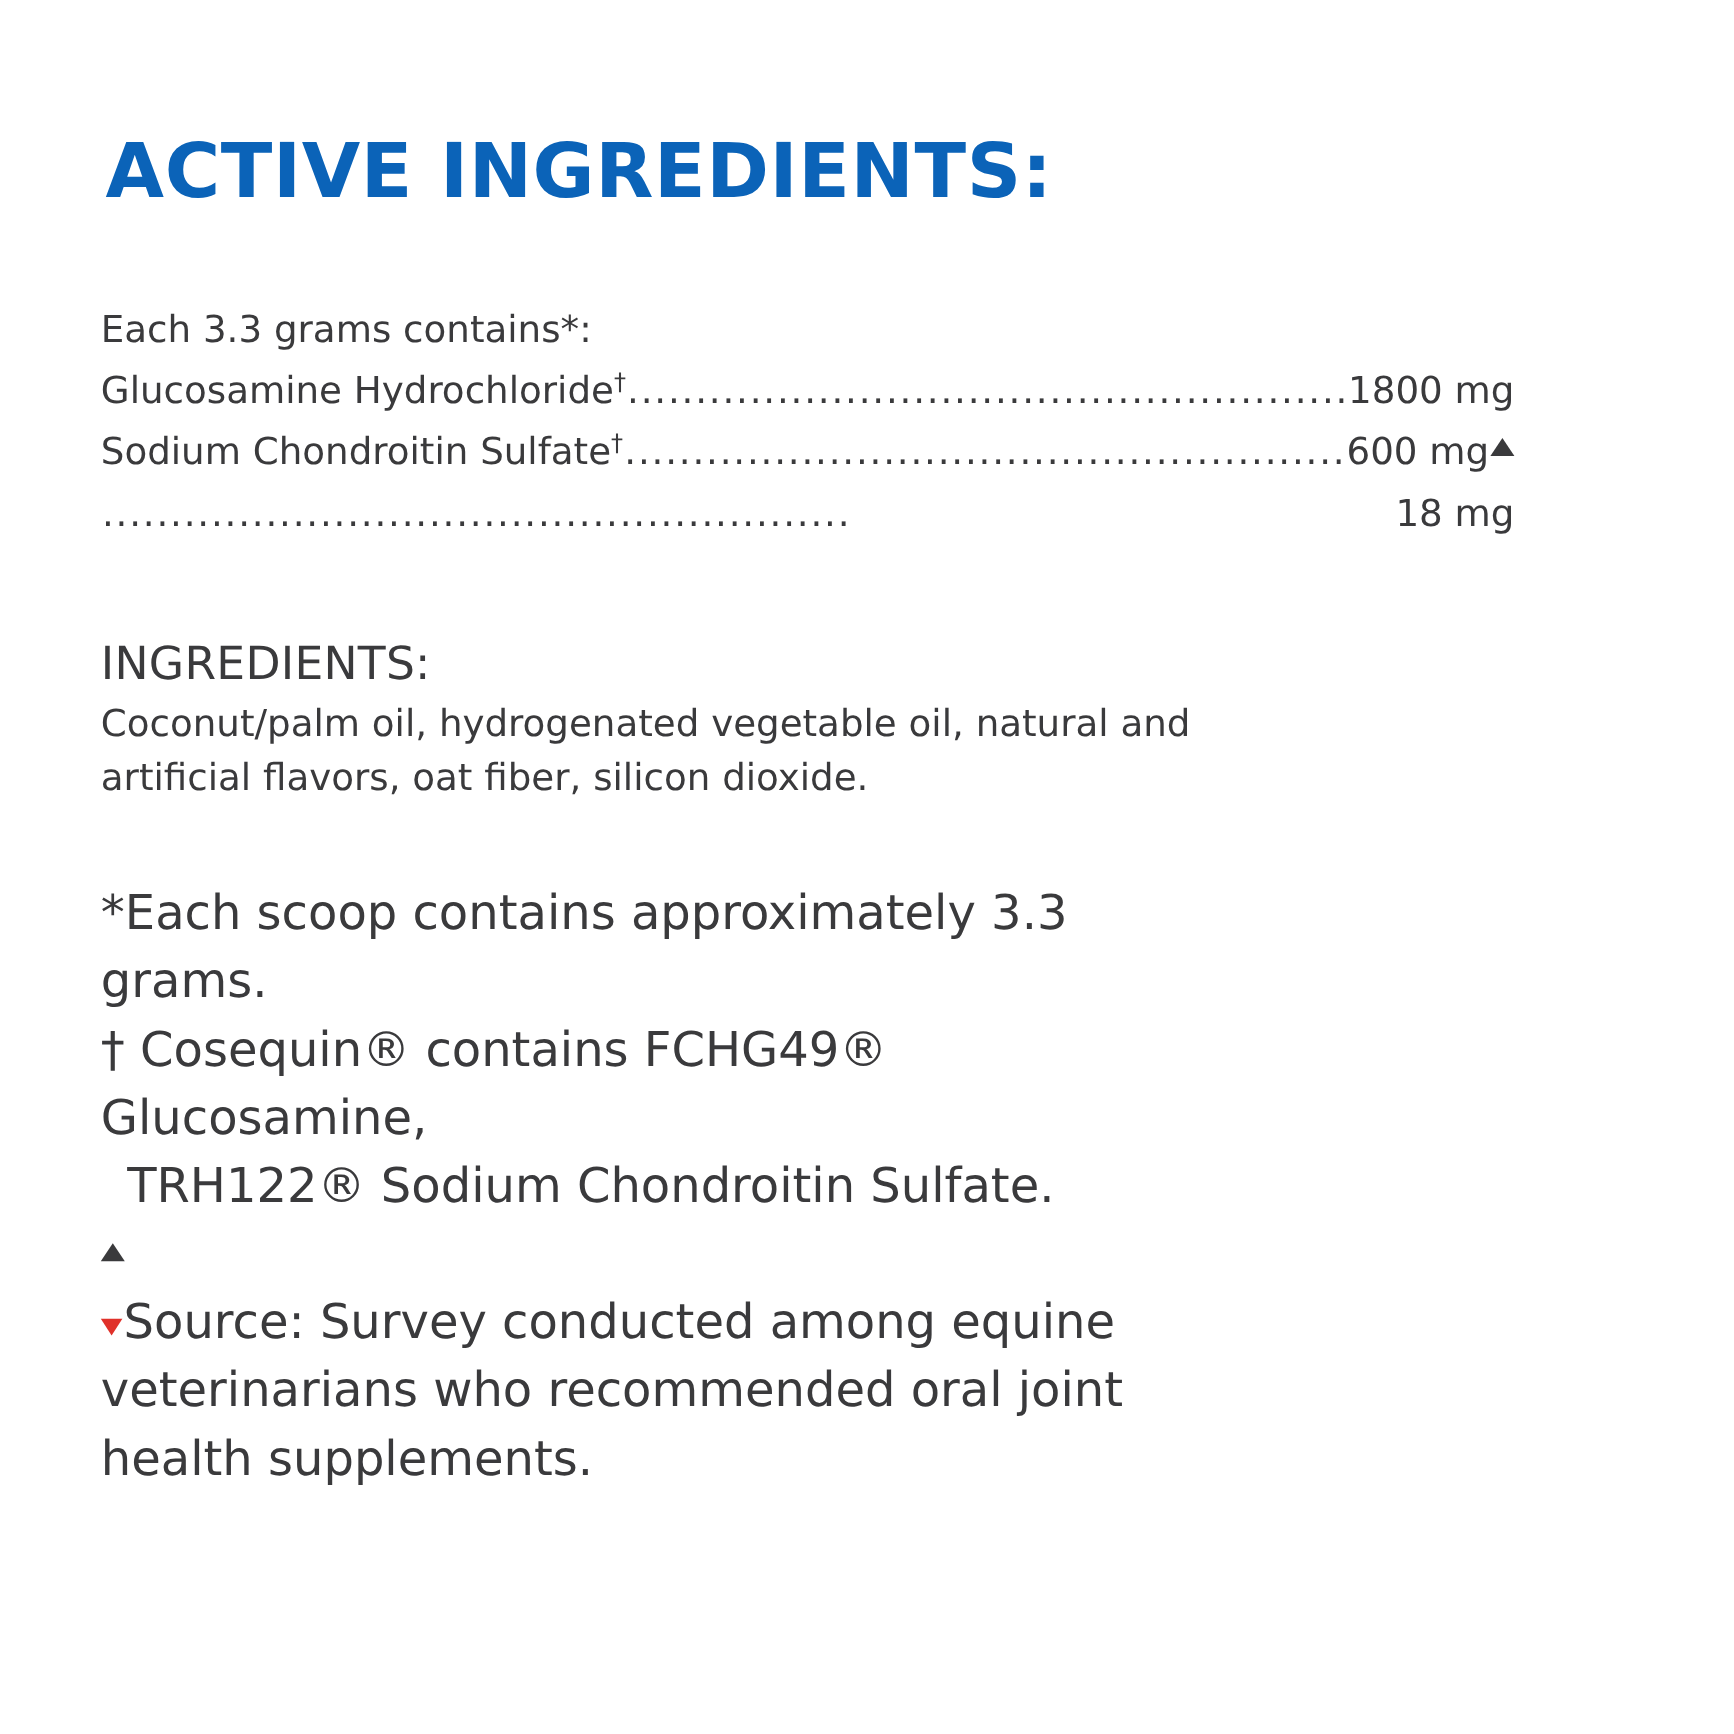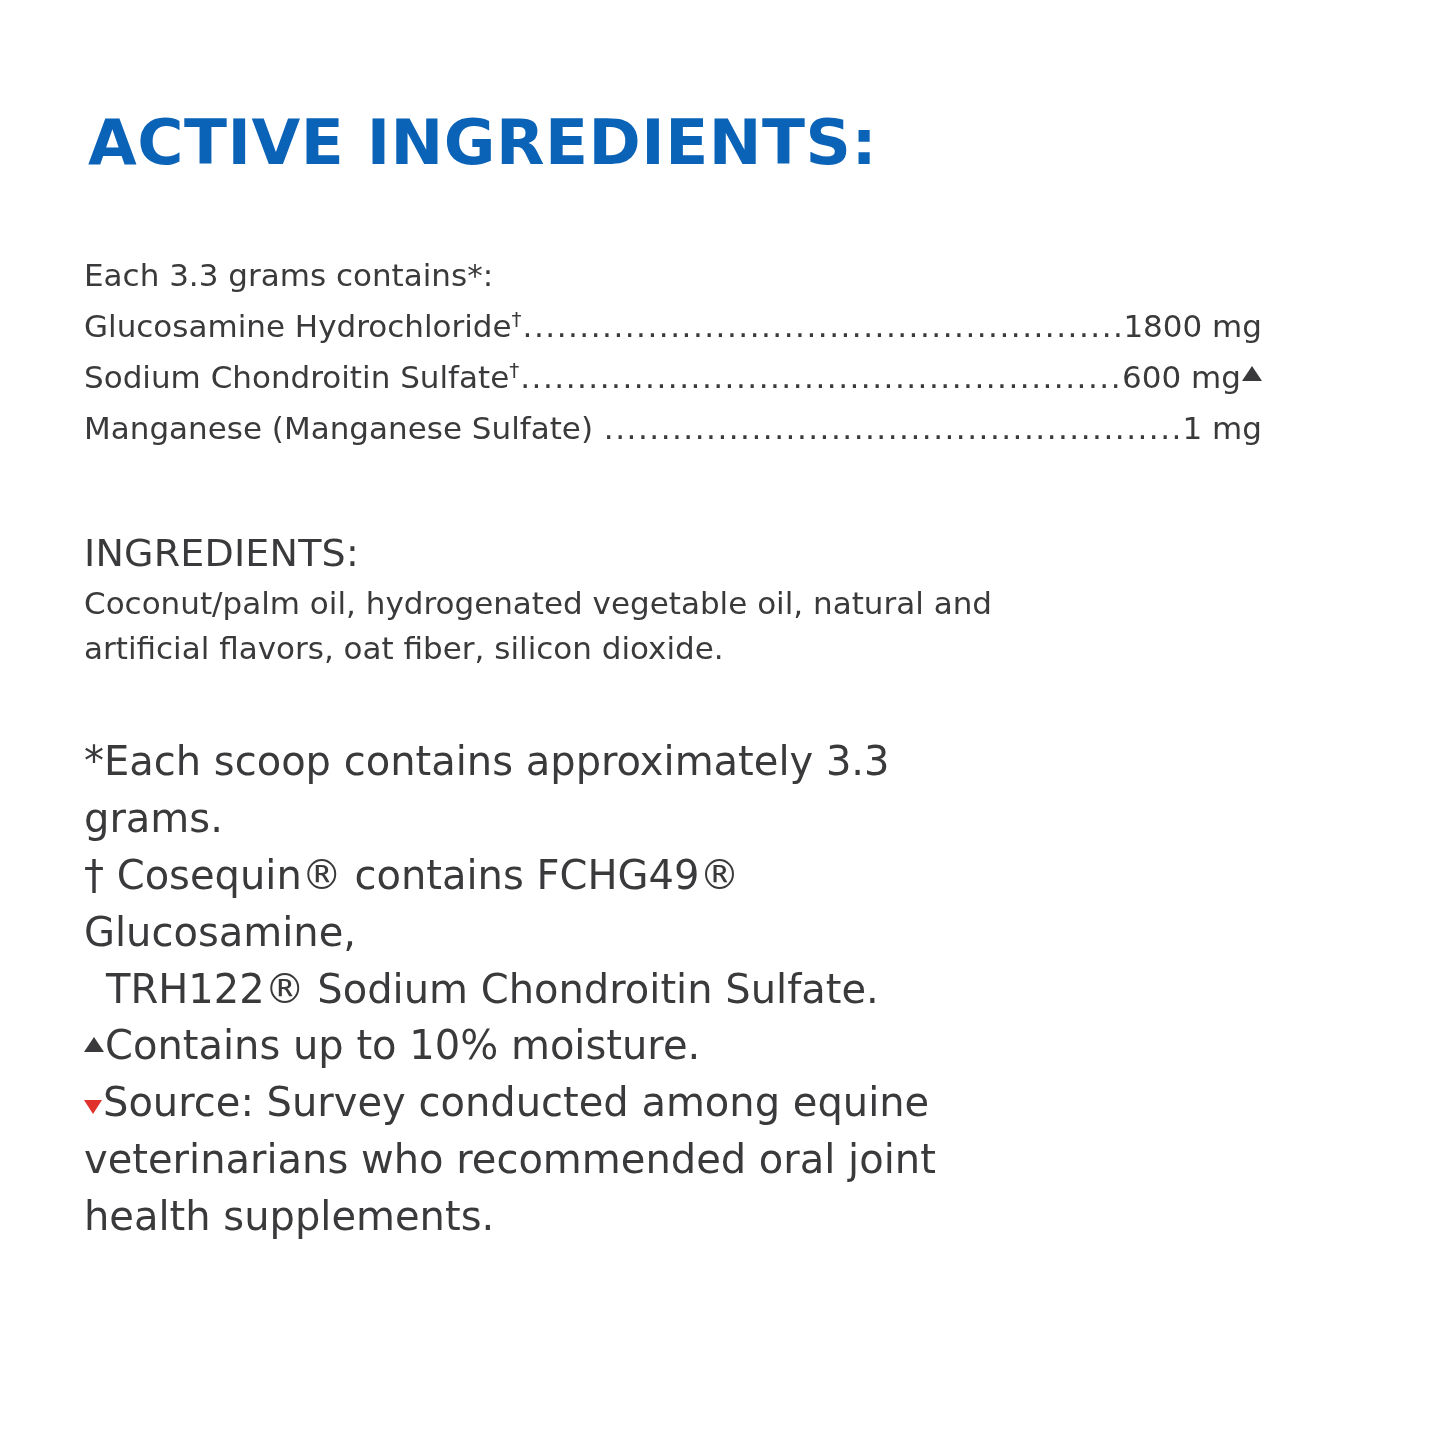--- a/index.html
+++ b/index.html
@@ -134,34 +134,33 @@
       <span class="amt">1800 mg</span>
     </div>
 
     <div class="dotrow">
       <span class="nm"><span>Sodium Chondroitin Sulfate</span><sup class="dag">†</sup></span>
       <span class="dots">...........................................................................</span>
       <span class="amt"><span>600 mg</span><span class="tri-up"></span></span>
     </div>
 
     <div class="dotrow">
-      <span class="nm"><span>Manganese (Manganese Sulfate)</span>&nbsp;</span>
       <span class="dots">.......................................................</span>
-      <span class="amt">1 mg</span>
+      <span class="amt">18 mg</span>
     </div>
   </div>
 
   <div class="sect-head">INGREDIENTS:</div>
   <div class="body-text">Coconut/palm oil, hydrogenated vegetable oil, natural and artificial flavors, oat fiber, silicon dioxide.</div>
 
   <div class="note gap-lg">*Each scoop contains approximately 3.3 grams.</div>
 
   <div class="note gap-md">
     <div>† Cosequin® contains FCHG49® Glucosamine,</div>
     <div class="hang">TRH122® Sodium Chondroitin Sulfate.</div>
   </div>
 
-  <div class="note gap-md"><span class="tri-up-lead"></span><span>Contains up to 10% moisture.</span></div>
+  <div class="note gap-md"><span class="tri-up-lead"></span></div>
 
 
   <div class="note gap-md"><span class="tri-down-red"></span><span class="hang" style="padding-left:0">Source: Survey conducted among equine veterinarians who recommended oral joint health supplements.</span></div>
 
 </div>
 
 </body></html>

